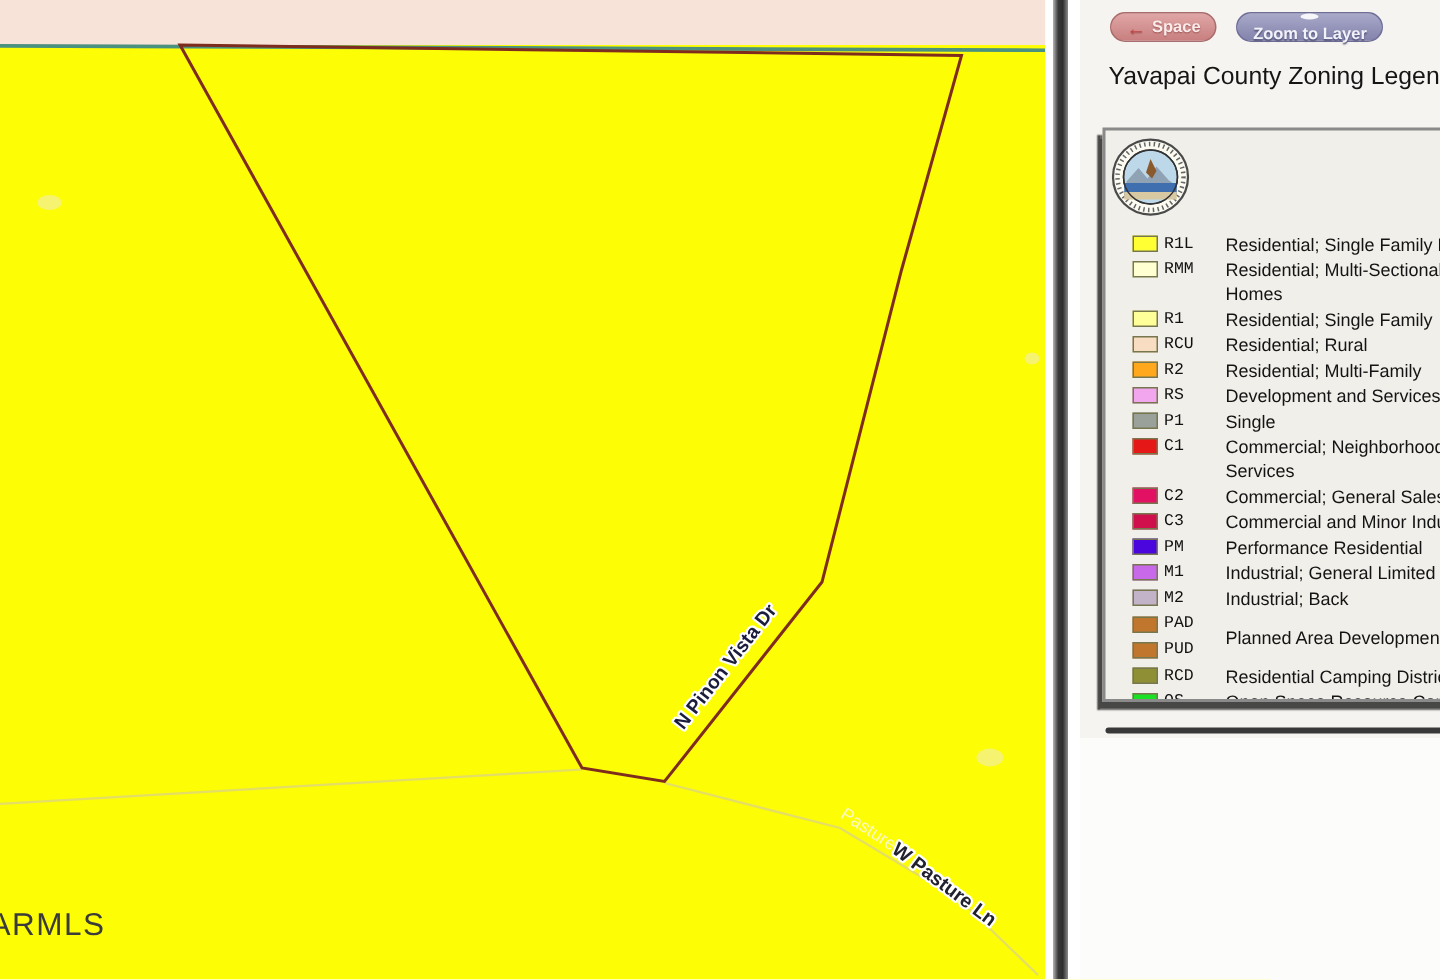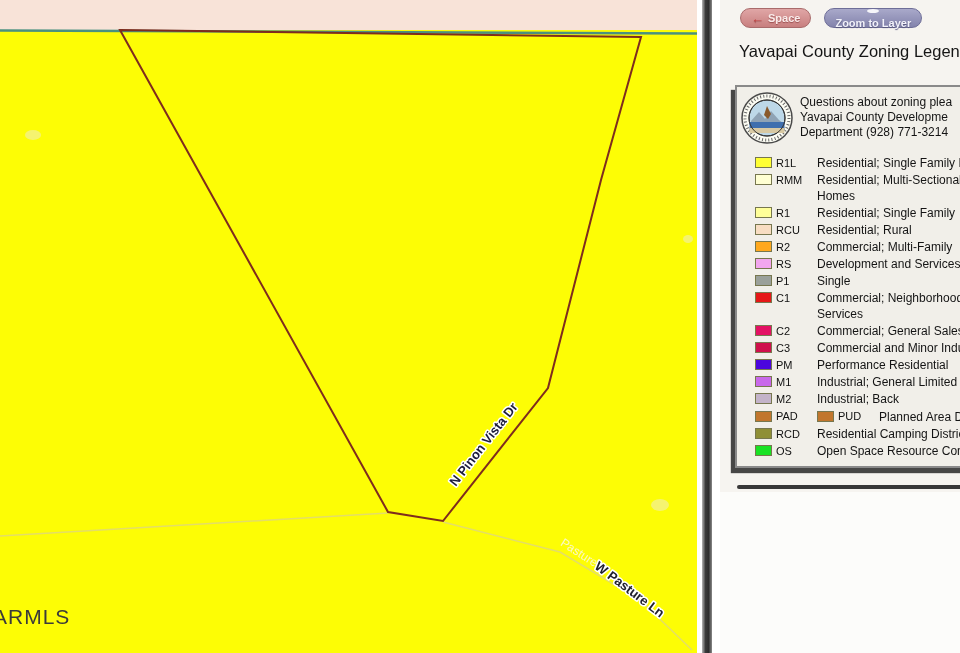--- a/index.html
+++ b/index.html
@@ -51,28 +51,28 @@
     background:#f1efe9;border:2px solid #8a8a8a;box-sizing:border-box;
     padding:3px 0 0 4px;overflow:hidden;
     box-shadow:-4px 5px 1px rgba(40,40,40,0.85);
   }
   .legend-header{display:flex;align-items:flex-start;gap:7px;height:58px;}
   .seal{flex:0 0 auto;margin-top:2px;}
   .note{font-size:12px;line-height:15px;color:#141414;white-space:nowrap;padding-top:5px;}
   .legend-rows{margin-top:7px;padding-left:14px;}
   .legend-row,.legend-group{display:flex;align-items:flex-start;margin-bottom:1px;}
   .legend-group{align-items:center;}
-  .group-codes{display:flex;flex-direction:row;align-items:flex-end;}
+  .group-codes{display:flex;flex-direction:column;align-items:flex-end;}
   .code-line{display:flex;align-items:center;height:16px;margin-bottom:1px;}
   .swatch{
     flex:0 0 auto;width:17px;height:11px;border:1px solid #77774f;
     margin:2px 4px 0 0;box-sizing:border-box;
   }
   .code-line .swatch{margin-top:0;}
-  .code{flex:0 0 41px;font-size:11px;color:#111;line-height:16px;}
+  .code{flex:0 0 41px;font-size:11px;color:#111;line-height:16px;font-family:Liberation Mono, monospace;}
   .desc{font-size:12px;color:#141414;white-space:nowrap;}
   .desc-line{line-height:16px;}
   .legend-group .desc{line-height:16px;}
   .divider-bar{
     position:absolute;left:17px;top:485px;width:240px;height:4px;
     background:#242424;opacity:.9;border-radius:2px;
   }
 </style>
 </head>
 <body>
@@ -129,25 +129,20 @@
         <svg class="seal" width="52" height="52" viewBox="0 0 52 52">
           <circle cx="26" cy="26" r="25" fill="#fbfbf2" stroke="#4a4a4a" stroke-width="1.5"></circle>
           <circle cx="26" cy="26" r="22" fill="none" stroke="#666" stroke-width="3" stroke-dasharray="1 2.2"></circle>
           <circle cx="26" cy="26" r="18" fill="#bdd8e8" stroke="#333" stroke-width="1"></circle>
           <path d="M10 29 L18 20 L24 27 L30 19 L38 28 L42 31 L10 31 Z" fill="#8fa3b5"></path>
           <rect x="8.5" y="30" width="35" height="8" fill="#3f6fae"></rect>
           <rect x="8.5" y="36" width="35" height="5" fill="#d8c9a3"></rect>
           <path d="M26 14 l4 8 -3 5 -4 -4 z" fill="#8a5a2c"></path>
           <circle cx="26" cy="26" r="18" fill="none" stroke="#333" stroke-width="1"></circle>
         </svg>
-        <div class="note">
-          <div>Questions about zoning plea</div>
-          <div>Yavapai County Developme</div>
-          <div>Department (928) 771-3214</div>
-        </div>
       </div>
       <div class="legend-rows">
           <div class="legend-row">
             <span class="swatch" style="background: rgb(255, 255, 51);"></span>
             <span class="code">R1L</span>
             <div class="desc">
               <div class="desc-line">Residential; Single Family L</div>
             </div>
           </div>
           <div class="legend-row">
@@ -169,21 +164,21 @@
             <span class="swatch" style="background: rgb(248, 221, 194);"></span>
             <span class="code">RCU</span>
             <div class="desc">
               <div class="desc-line">Residential; Rural</div>
             </div>
           </div>
           <div class="legend-row">
             <span class="swatch" style="background: rgb(255, 168, 30);"></span>
             <span class="code">R2</span>
             <div class="desc">
-              <div class="desc-line">Commercial; Multi-Family</div>
+              <div class="desc-line">Residential; Multi-Family</div>
             </div>
           </div>
           <div class="legend-row">
             <span class="swatch" style="background: rgb(242, 166, 238);"></span>
             <span class="code">RS</span>
             <div class="desc">
               <div class="desc-line">Development and Services</div>
             </div>
           </div>
           <div class="legend-row">

